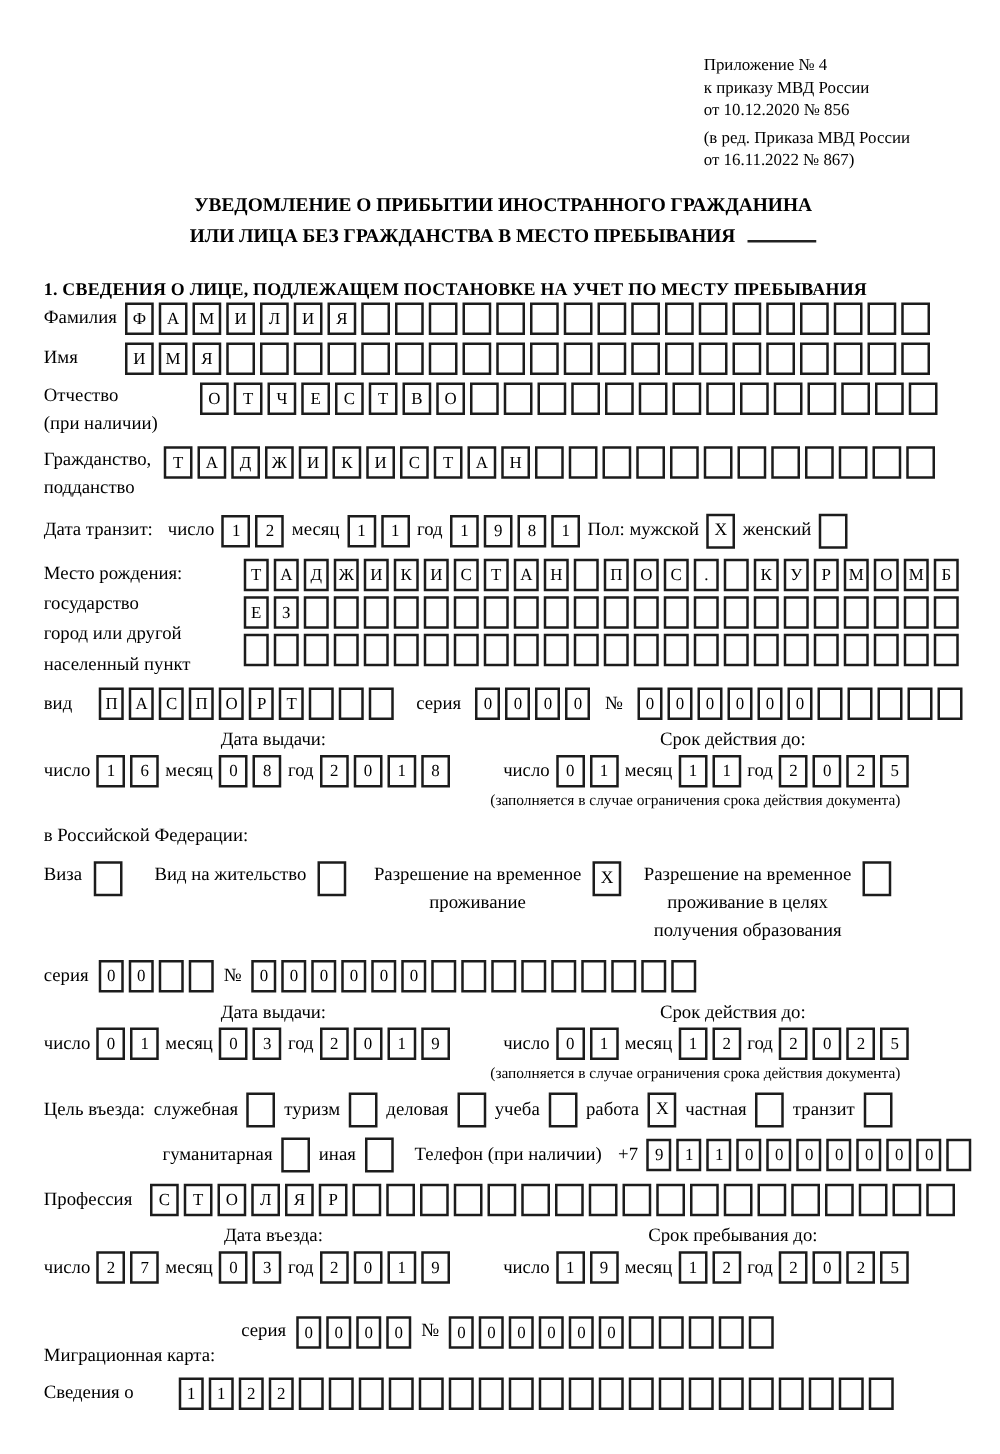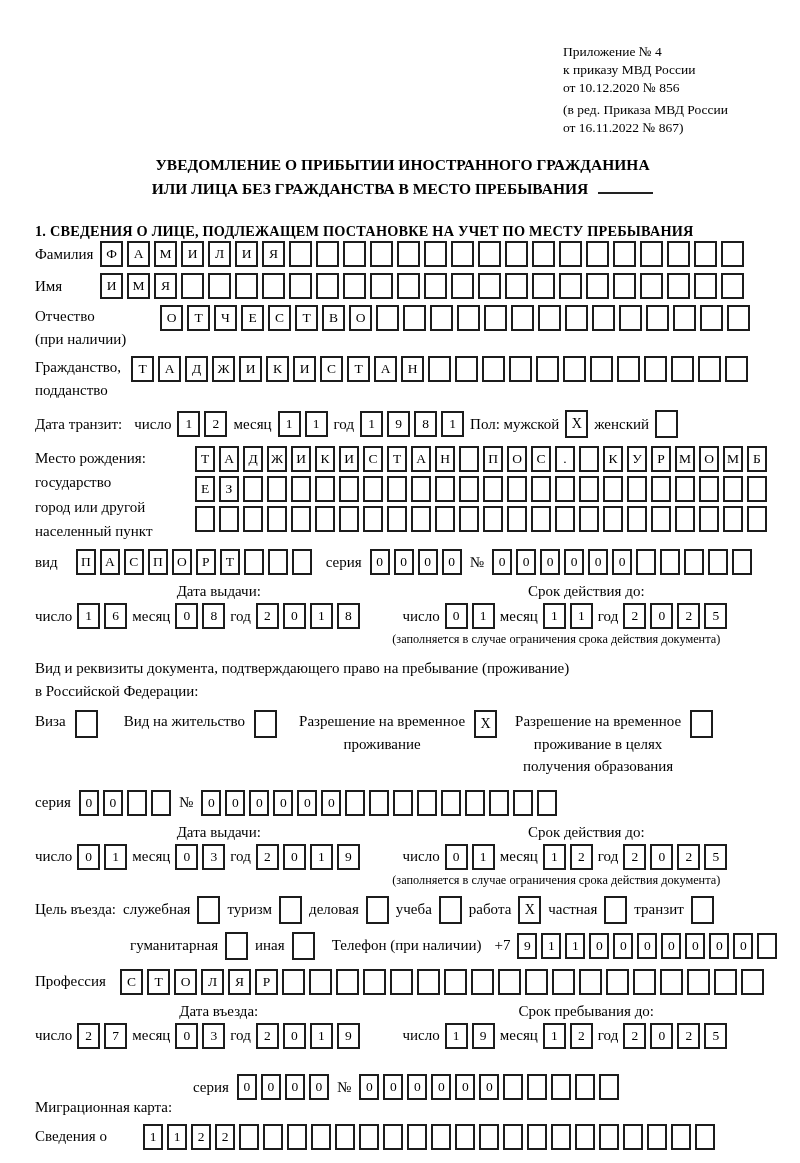--- a/index.html
+++ b/index.html
@@ -314,21 +314,21 @@
           <span class="cell"></span>
           <span class="cell"></span>
           <span class="cell"></span>
           <span class="cell"></span>
           <span class="cell"></span>
         </span>
     </span>
   </div>
 
 
-  <div class="frow" style="gap:8px;">
+  <div class="frow" style="gap:8px;justify-content:space-between;">
     <span>вид</span>
     <span class="cells c-sm ml10">
         <span class="cell">П</span>
         <span class="cell">А</span>
         <span class="cell">С</span>
         <span class="cell">П</span>
         <span class="cell">О</span>
         <span class="cell">Р</span>
         <span class="cell">Т</span>
         <span class="cell"></span>
@@ -400,21 +400,20 @@
             <span class="cell">0</span>
             <span class="cell">2</span>
             <span class="cell">5</span>
           </span>
       </div>
       <div class="dnote">(заполняется в случае ограничения срока действия документа)</div>
     </div>
   </div>
 
   <div class="intro">
-    <div>Вид и реквизиты документа, подтверждающего право на пребывание (проживание)</div>
     <div>в Российской Федерации:</div>
   </div>
 
   <div class="opts">
     <div class="opt">
       <span class="olbl">Виза</span>
       <span class="cb"></span>
     </div>
     <div class="opt" style="margin-left:26px;">
       <span class="olbl">Вид на жительство</span>

